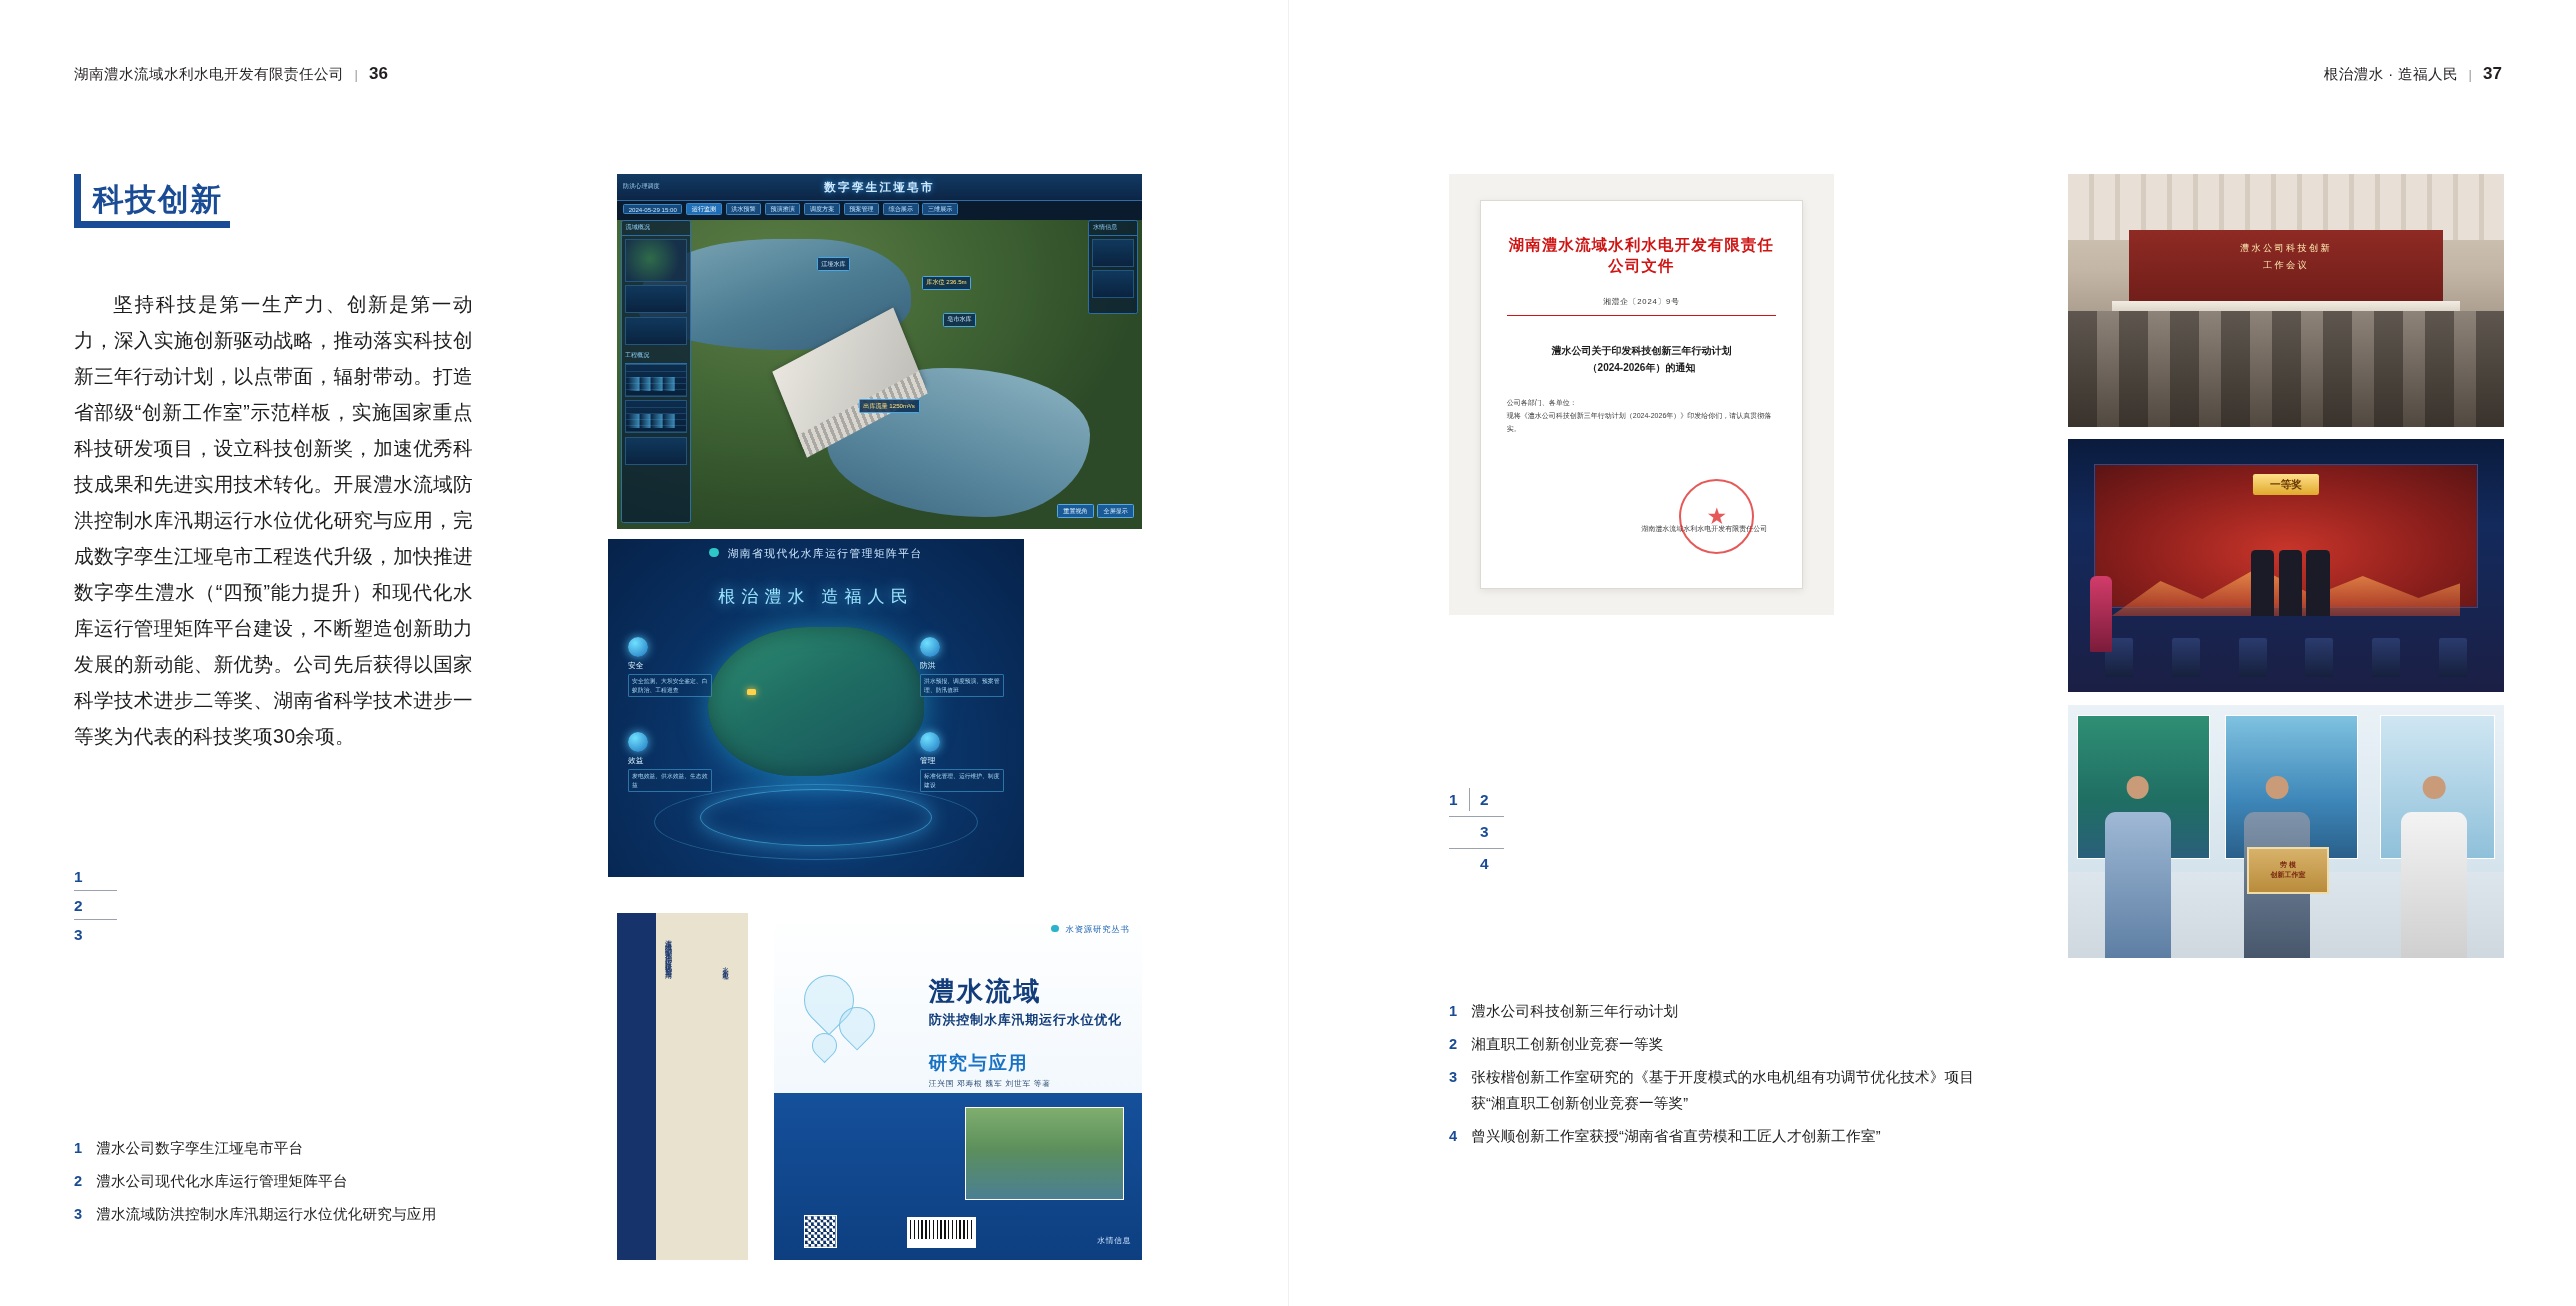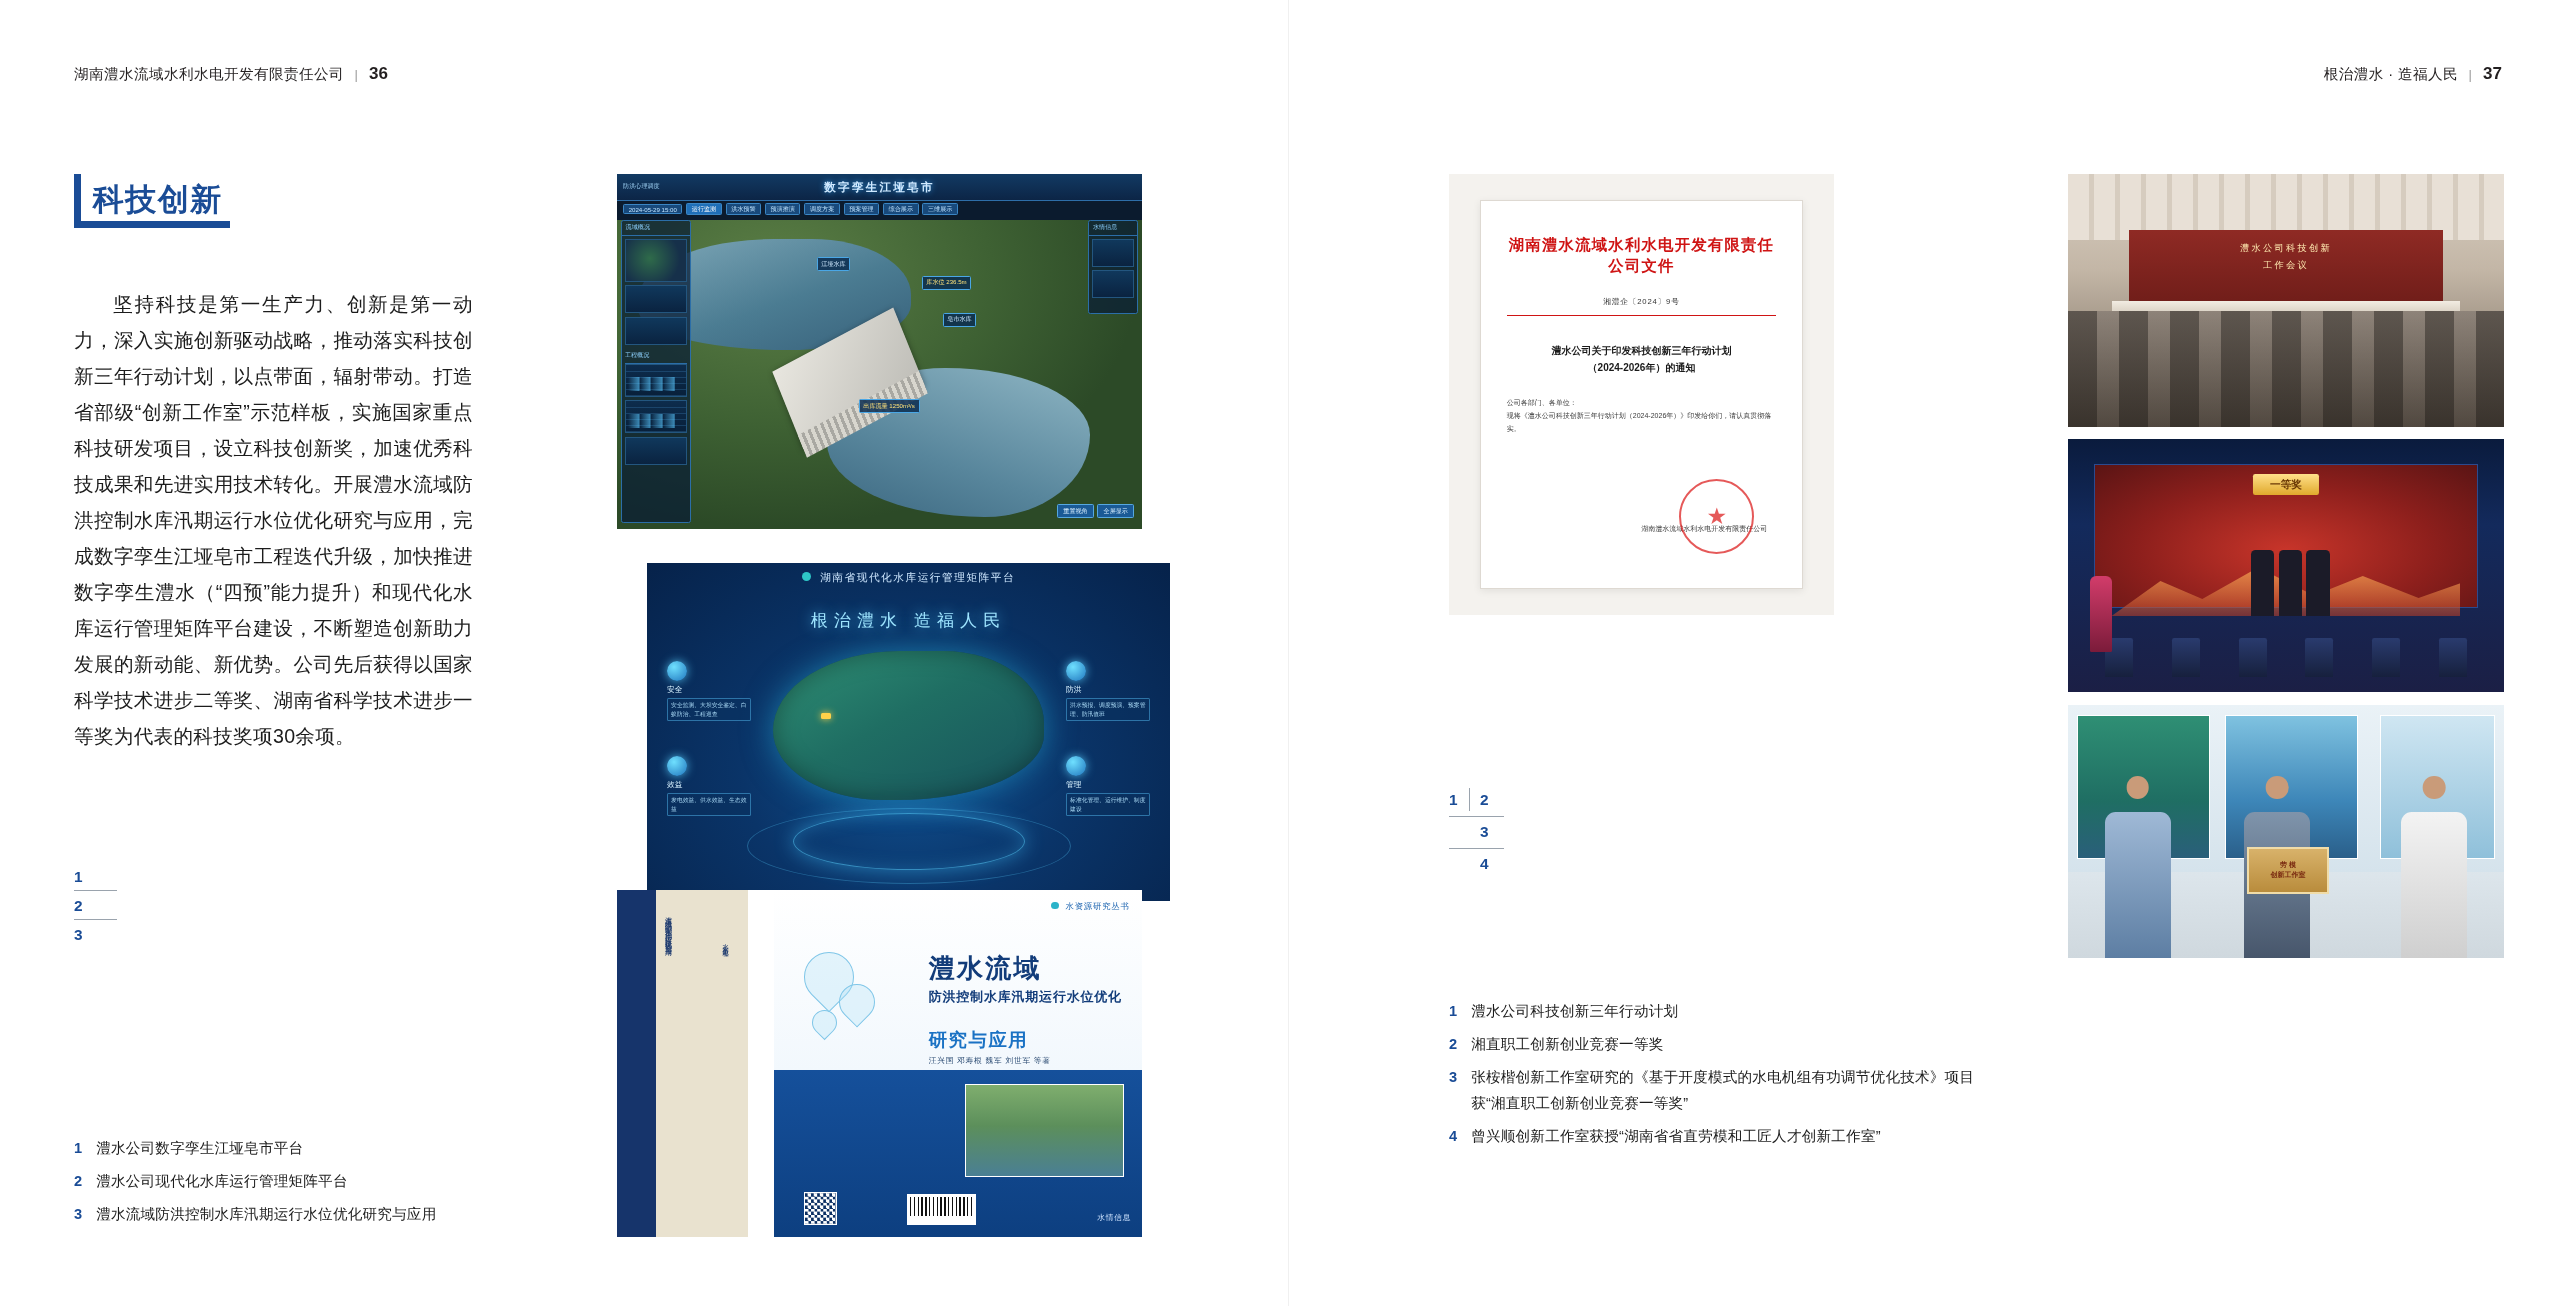--- a/index.html
+++ b/index.html
@@ -533,21 +533,21 @@
           <div class="mini"></div>
           <div class="mini"></div>
         </div>
       </div>
       <div class="btnrow">
         <span>重置视角</span>
         <span>全屏显示</span>
       </div>
     </div>
 
-    <div class="fig figB" style="left:647px; top:539px; width:523px; height:338px;margin-top:24px;">
+    <div class="fig figB" style="left:608px; top:539px; width:416px; height:338px;">
       <div class="hdr">
         <span class="logo"></span>
         <span>湖南省现代化水库运行管理矩阵平台</span>
       </div>
       <div class="slogan">根治澧水 造福人民</div>
       <div class="mapshape"></div>
       <div class="ring2"></div>
       <div class="ring"></div>
 
       <div class="node" style="left:20px; top:98px;">
@@ -565,21 +565,21 @@
         <div class="nm">效益</div>
         <div class="box">发电效益、供水效益、生态效益</div>
       </div>
       <div class="node" style="right:20px; top:193px;">
         <div class="ic"></div>
         <div class="nm">管理</div>
         <div class="box">标准化管理、运行维护、制度建设</div>
       </div>
     </div>
 
-    <div class="fig figC" style="left:617px; top:890px; width:525px; height:347px;gap:26px;">
+    <div class="fig figC" style="left:617px; top:913px; width:525px; height:347px;gap:26px;">
       <div class="spine-wrap">
         <div class="spine-dark"></div>
         <div class="spine-txt">澧水流域防洪控制水库汛期运行水位优化研究与应用</div>
         <div class="spine-txt" style="left:78%; top:14%; font-size:6.1px; height:50%;">水利水电工程</div>
       </div>
       <div class="front">
         <div class="brand">
           <span class="dot"></span>
           <span>水资源研究丛书</span>
         </div>

